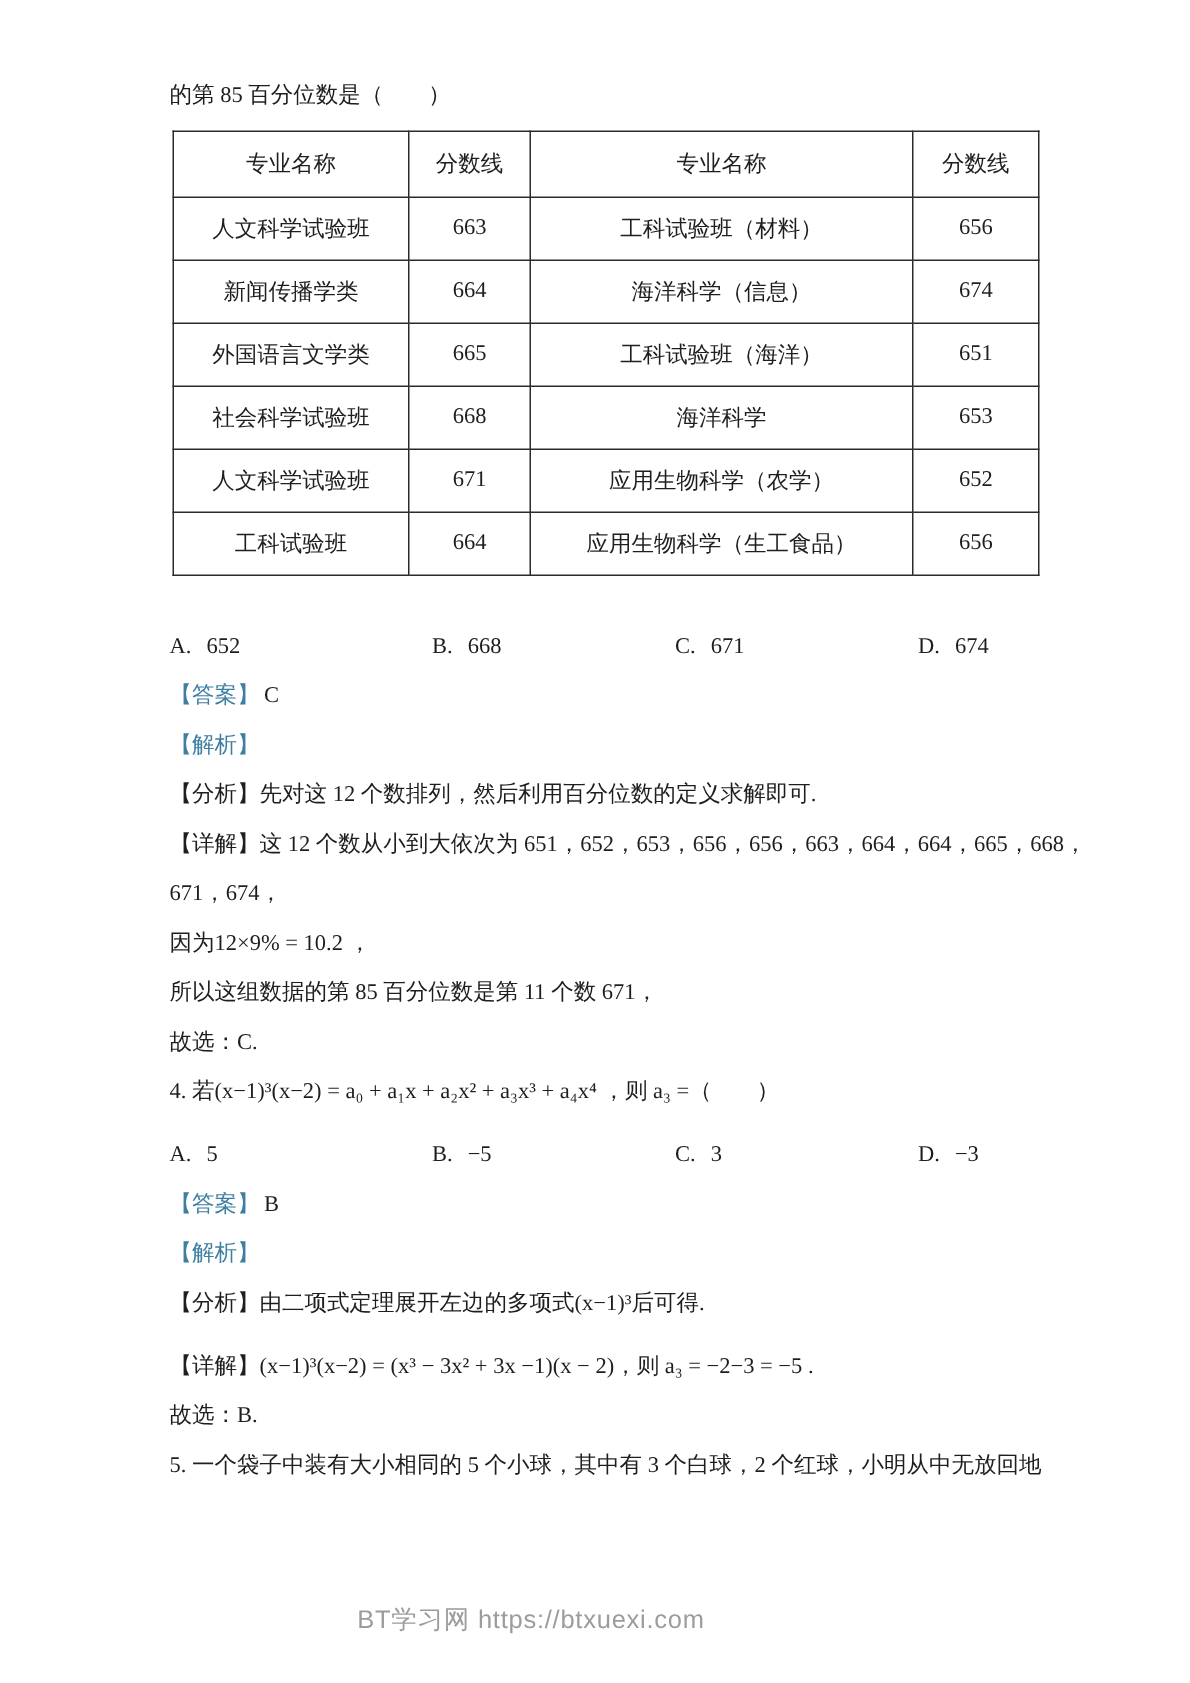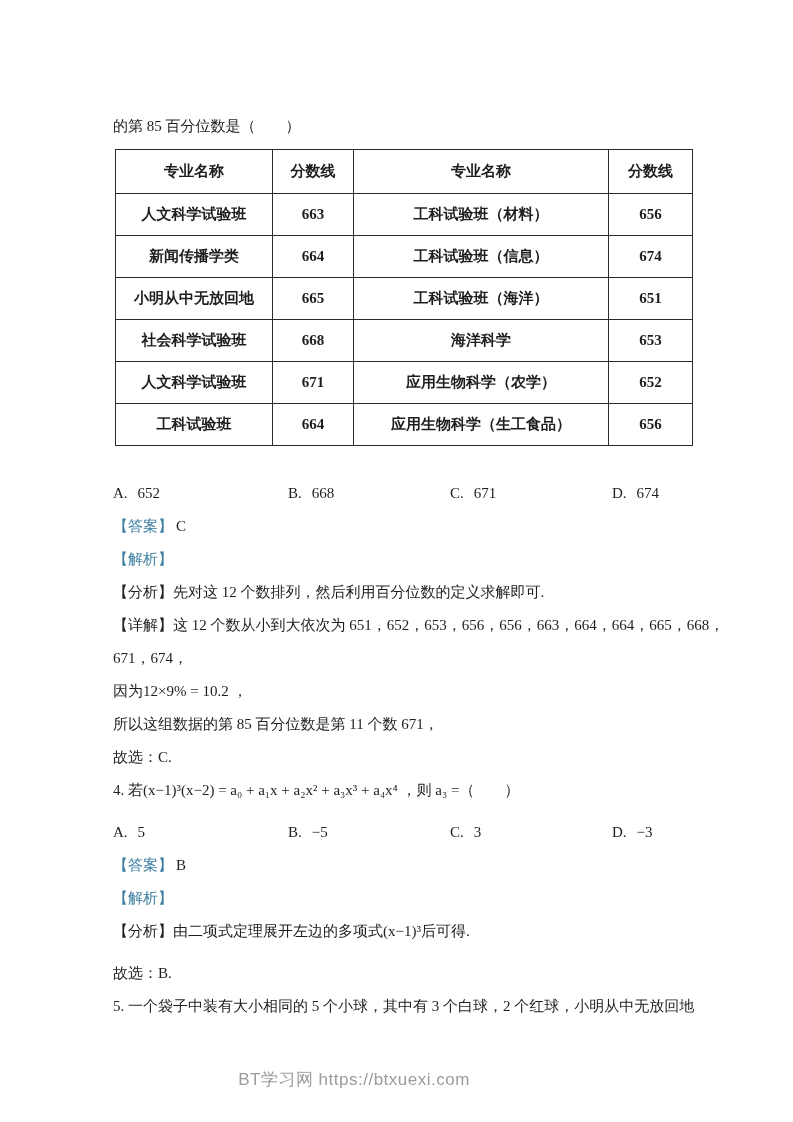--- a/index.html
+++ b/index.html
@@ -5,36 +5,36 @@
   * { box-sizing: border-box; margin: 0; padding: 0; }
   html, body { width: 793px; height: 1122px; }
   body {
     background: #ffffff;
     font-family: "Liberation Serif", "DejaVu Serif", serif;
     font-size: 15px;
     color: #1e1e1e;
     position: relative;
     overflow: hidden;
   }
-  .content { padding: 116px 100px 0 113px; }
+  .content { padding: 54px 100px 0 113px; }
   .line { line-height: 21px; margin-bottom: 12px; white-space: nowrap; }
   .gap-lg { margin-bottom: 21px; }
   .blue { color: var(--label-blue, #3d7ea1); margin-top: 16px; }
   .ans-val { margin-left: 3px; }
 
   table.score-table {
     border-collapse: collapse;
     margin: 0 0 37px 2px;
     table-layout: fixed;
   }
   table.score-table th, table.score-table td {
     border: 1px solid #2b2b2b;
     text-align: center;
     vertical-align: middle;
-    font-weight: bold;
+    font-weight: normal;
     font-size: 15px;
     color: #1e1e1e;
     overflow: hidden;
   }
   table.score-table thead th { height: 44px; }
   table.score-table tbody td { height: 42px; }
 
   .options-row {
     display: grid;
     grid-template-columns: 175px 162px 162px auto;
@@ -80,25 +80,25 @@
     <tbody>
         <tr>
           <td>人文科学试验班</td>
           <td>663</td>
           <td>工科试验班（材料）</td>
           <td>656</td>
         </tr>
         <tr>
           <td>新闻传播学类</td>
           <td>664</td>
-          <td>工科试验班（信息）</td>
+          <td>海洋科学（信息）</td>
           <td>674</td>
         </tr>
         <tr>
-          <td>小明从中无放回地</td>
+          <td>外国语言文学类</td>
           <td>665</td>
           <td>工科试验班（海洋）</td>
           <td>651</td>
         </tr>
         <tr>
           <td>社会科学试验班</td>
           <td>668</td>
           <td>海洋科学</td>
           <td>653</td>
         </tr>
@@ -142,20 +142,21 @@
       <span class="opt"><span>B.</span><span class="opt-val">−5</span></span>
       <span class="opt"><span>C.</span><span class="opt-val">3</span></span>
       <span class="opt"><span>D.</span><span class="opt-val">−3</span></span>
     </div>
 
   <p class="line"><span class="blue">【答案】</span><span class="ans-val">B</span></p>
 
   <p class="line"><span class="blue">【解析】</span></p>
 
   <p class="line gap-lg">【分析】由二项式定理展开左边的多项式(x−1)³后可得.</p>
+  <p class="line">【详解】(x−1)³(x−2) = (x³ − 3x² + 3x −1)(x − 2)，则 a₃ = −2−3 = −5 .</p>
   <p class="line">故选：B.</p>
 
   <p class="line">5. 一个袋子中装有大小相同的 5 个小球，其中有 3 个白球，2 个红球，小明从中无放回地</p>
 
 </div>
 
 <div class="footer">
   <span>BT学习网 https://btxuexi.com</span>
 </div>
 

